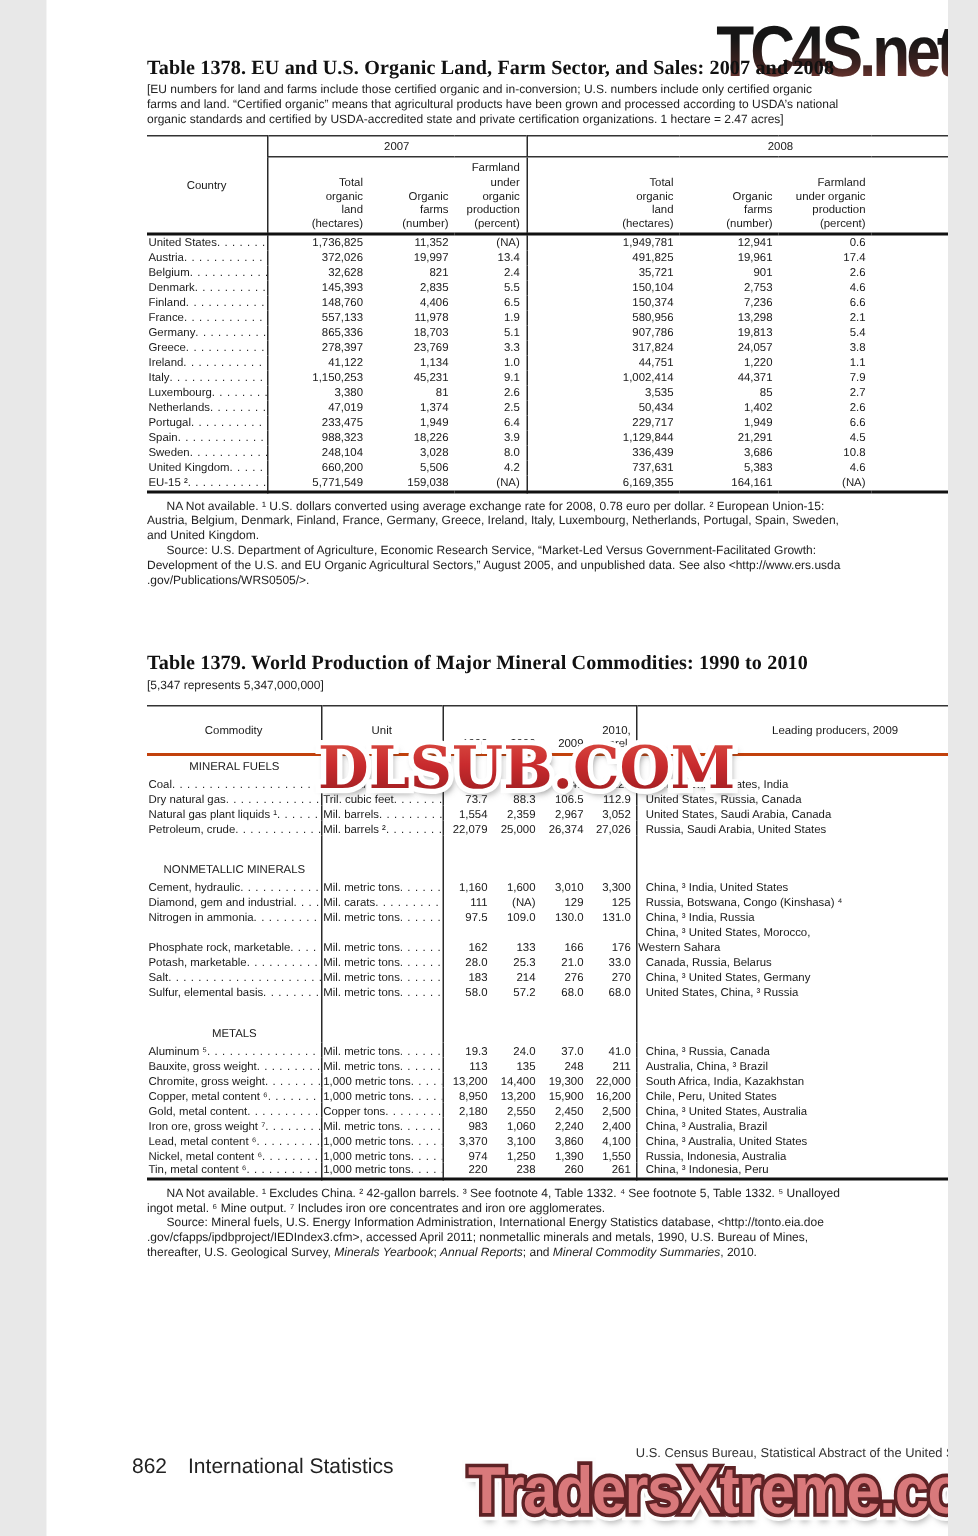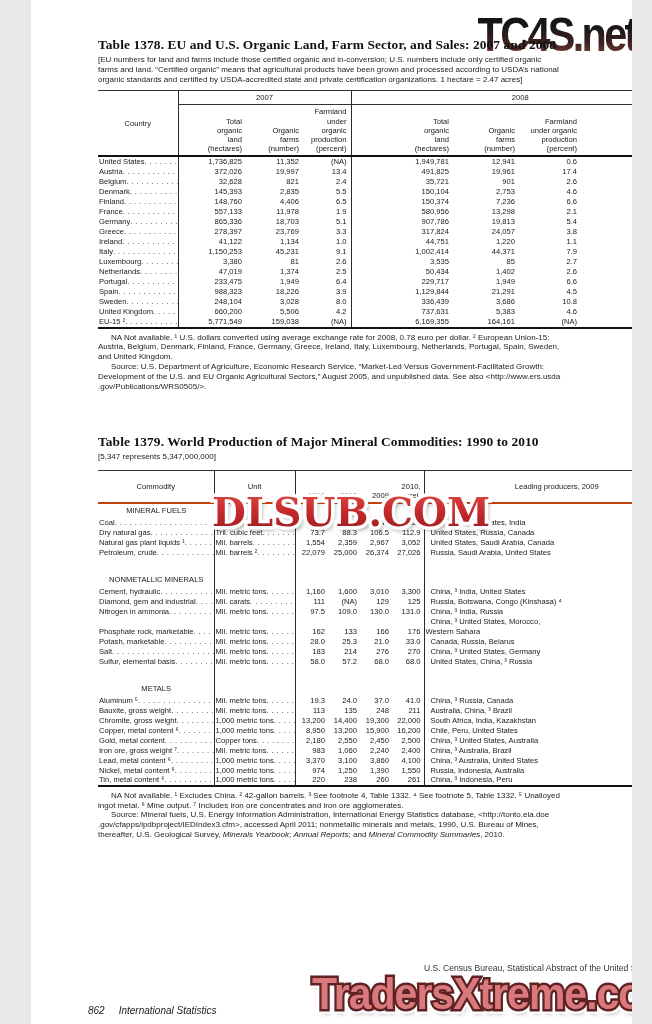--- a/index.html
+++ b/index.html
@@ -49,21 +49,21 @@
   #t1379 tr.secf td,#t1379 tr.sec td{padding-bottom:2px;}
   #t1379 tr.secf .ld,#t1379 tr.sec .ld{justify-content:center;}
   #t1379 tr.pind td.p{padding-left:1px;}
 
   
   .fns{margin-top:4px;font-size:8px;line-height:9.8px;color:#222;}
   .fns .ind{text-indent:13px;}
   .i{font-style:italic;}
 
   
-  .footer-left{position:absolute;left:57px;top:1005px;font-size:10px;color:#222;font-style:italic;}
+  .footer-left{position:absolute;left:57px;top:969px;font-size:14px;color:#222;}
   .footer-left b{font-weight:400;margin-right:14px;}
   .footer-right{position:absolute;left:0;top:963px;width:648px;text-align:right;font-size:8.6px;color:#333;}
 
   
   .wm{position:absolute;white-space:nowrap;pointer-events:none;}
   .wm-tc4s{right:-4px;top:6px;font-family:"Liberation Sans",sans-serif;font-weight:700;
            font-size:47px;letter-spacing:-3px;transform:scaleX(.88) scaleY(1.02);transform-origin:top right;
            color:#3a2320;}
   @supports ((-webkit-background-clip:text) or (background-clip:text)){
     .wm-tc4s{background:linear-gradient(#161616 35%,#3c2220 65%,#8a423a 95%);

